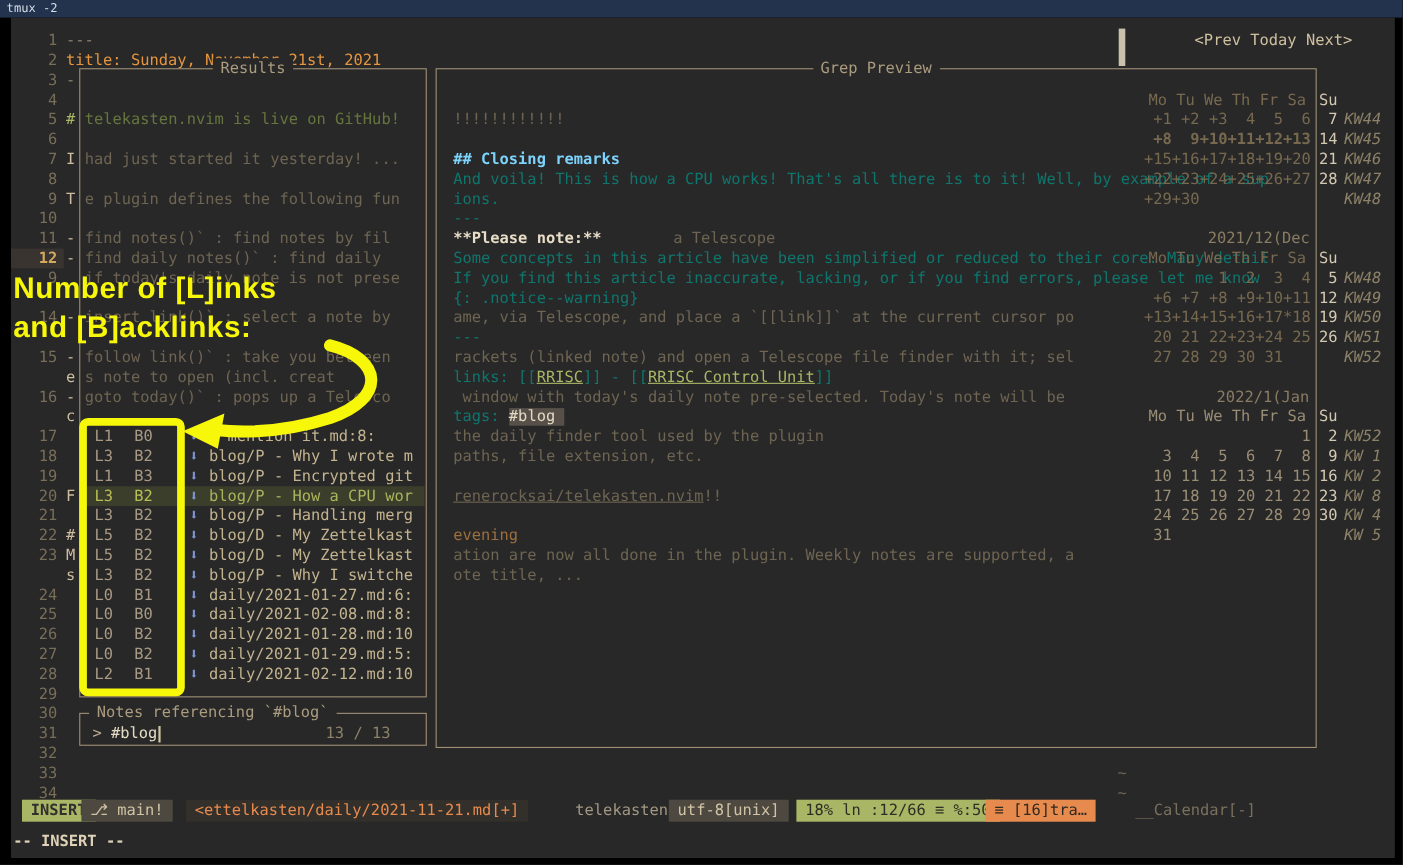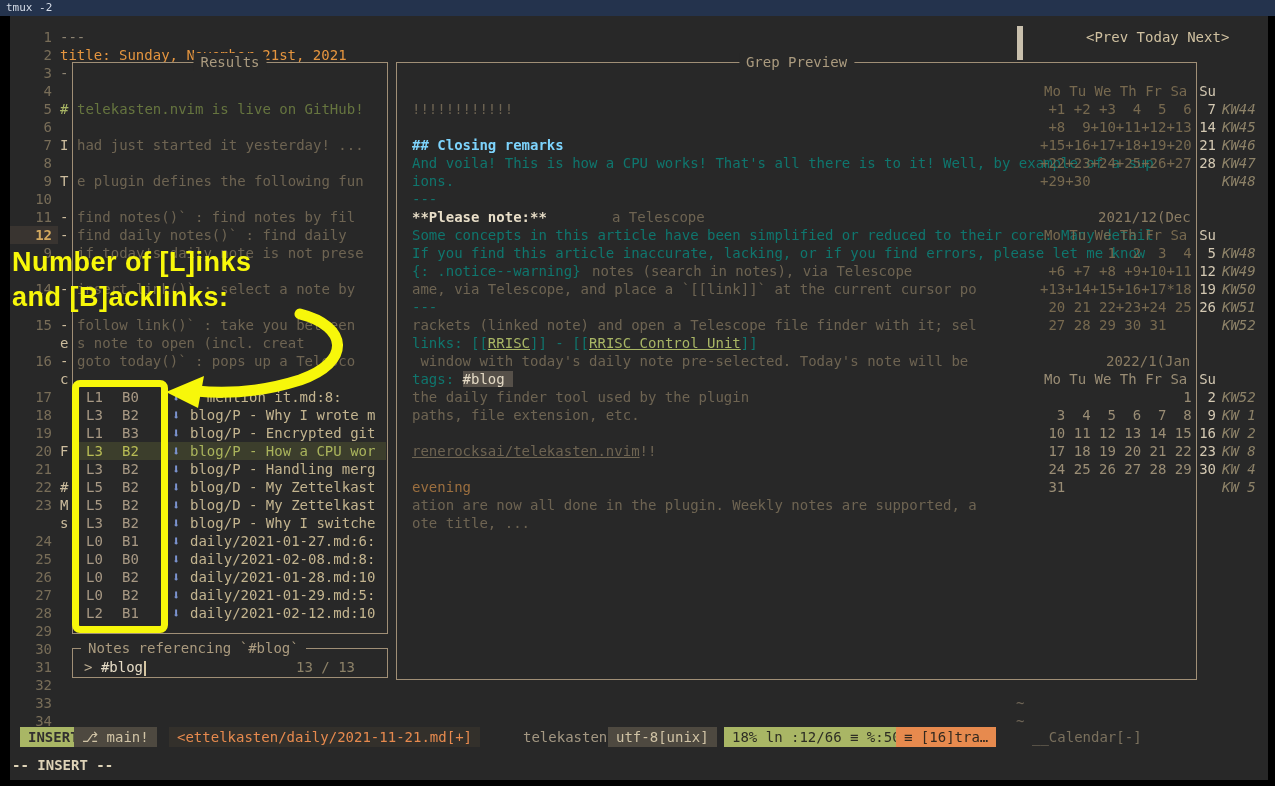--- a/index.html
+++ b/index.html
@@ -187,36 +187,35 @@
     <div class="row" style="top: 100px; left: 412px;"><span class="p-dim">!!!!!!!!!!!!</span></div>
     <div class="row" style="top: 136px; left: 412px;"><span class="p-head">## Closing remarks</span></div>
     <div class="row" style="top: 154px; left: 412px;"><span class="p-body">And voila! This is how a CPU works! That's all there is to it! Well, by example of a sup</span></div>
     <div class="row" style="top: 172px; left: 412px;"><span class="p-body">ions.</span></div>
     <div class="row" style="top: 190px; left: 412px;"><span class="p-body">---</span></div>
     <div class="row" style="top: 208px; left: 412px;"><span class="p-bold">**Please note:**</span></div>
     <div class="row" style="top: 208px; left: 612px;"><span class="p-dim">a Telescope</span></div>
     <div class="row" style="top: 226px; left: 412px;"><span class="p-body">Some concepts in this article have been simplified or reduced to their core. Many detail</span></div>
     <div class="row" style="top: 244px; left: 412px;"><span class="p-body">If you find this article inaccurate, lacking, or if you find errors, please let me know</span></div>
     <div class="row" style="top: 262px; left: 412px;"><span class="p-body">{: .notice--warning}</span></div>
-    <div class="row" style="top: 262px; left: 592px;"><span class="p-dim">notes (search in notes), via Telescope</span></div>
     <div class="row" style="top: 280px; left: 412px;"><span class="p-dim">ame, via Telescope, and place a `[[link]]` at the current cursor po</span></div>
     <div class="row" style="top: 298px; left: 412px;"><span class="p-body">---</span></div>
     <div class="row" style="top: 316px; left: 412px;"><span class="p-dim">rackets (linked note) and open a Telescope file finder with it; sel</span></div>
     <div class="row" style="top: 334px; left: 412px;"><span class="p-body">links: [[</span><span class="p-link">RRISC</span><span class="p-body">]] - [[</span><span class="p-link">RRISC Control Unit</span><span class="p-body">]]</span></div>
     <div class="row" style="top: 352px; left: 412px;"><span class="p-dim"> window with today's daily note pre-selected. Today's note will be</span></div>
     <div class="row" style="top: 370px; left: 412px;"><span class="p-body">tags: </span><span class="p-tag">#blog </span></div>
     <div class="row" style="top: 388px; left: 412px;"><span class="p-dim">the daily finder tool used by the plugin</span></div>
     <div class="row" style="top: 406px; left: 412px;"><span class="p-dim">paths, file extension, etc.</span></div>
     <div class="row" style="top: 442px; left: 412px;"><span class="p-dimu">renerocksai/telekasten.nvim</span><span class="p-dim">!!</span></div>
     <div class="row" style="top: 478px; left: 412px;"><span class="p-dimo">evening</span></div>
     <div class="row" style="top: 496px; left: 412px;"><span class="p-dim">ation are now all done in the plugin. Weekly notes are supported, a</span></div>
     <div class="row" style="top: 514px; left: 412px;"><span class="p-dim">ote title, ...</span></div>
     <div class="row" style="top: 82px; left: 1044px;"><span class="p-calnov">Mo Tu We Th Fr Sa</span></div>
     <div class="row" style="top: 100px; left: 1040px;"><span class="p-calnov"> +1 +2 +3  4  5  6</span></div>
-    <div class="row" style="top: 118px; left: 1040px;"><span class="p-calnov"> +8  9+10+11+12+13</span></div>
+    <div class="row" style="top: 118px; left: 1040px; font-weight: bold;"><span class="p-calnov"> +8  9+10+11+12+13</span></div>
     <div class="row" style="top: 136px; left: 1040px;"><span class="p-calnov">+15+16+17+18+19+20</span></div>
     <div class="row" style="top: 154px; left: 1040px;"><span class="p-calnov">+22+23+24+25+26+27</span></div>
     <div class="row" style="top: 172px; left: 1040px;"><span class="p-calnov">+29+30</span></div>
     <div class="row" style="top: 208px; left: 1098px;"><span class="p-calhead">2021/12(Dec</span></div>
     <div class="row" style="top: 226px; left: 1044px;"><span class="p-calnov">Mo Tu We Th Fr Sa</span></div>
     <div class="row" style="top: 244px; left: 1040px;"><span class="p-calnov">        1  2  3  4</span></div>
     <div class="row" style="top: 262px; left: 1040px;"><span class="p-calnov"> +6 +7 +8 +9+10+11</span></div>
     <div class="row" style="top: 280px; left: 1040px;"><span class="p-calnov">+13+14+15+16+17*18</span></div>
     <div class="row" style="top: 298px; left: 1040px;"><span class="p-calnov"> 20 21 22+23+24 25</span></div>
     <div class="row" style="top: 316px; left: 1040px;"><span class="p-calnov"> 27 28 29 30 31</span></div>

